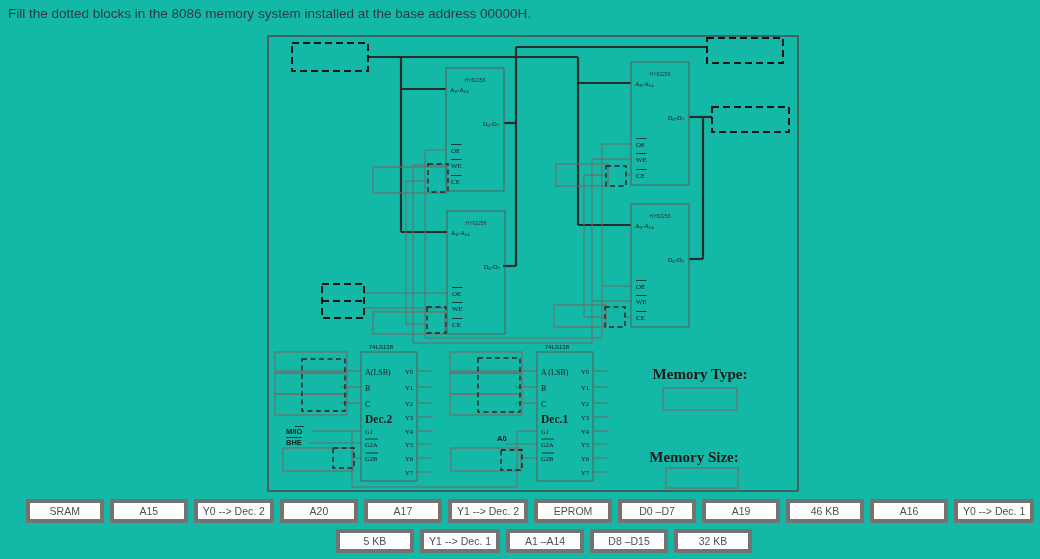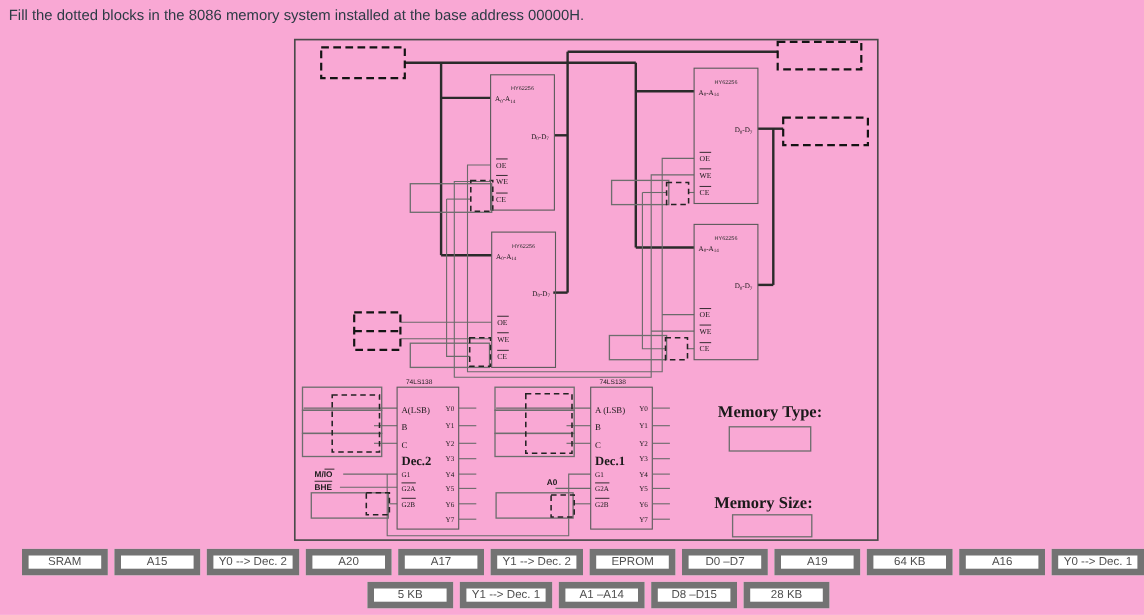--- a/index.html
+++ b/index.html
@@ -1,16 +1,16 @@
 <!DOCTYPE html>
 <html><head>
 <meta charset="utf-8">
 <style>
   html,body{margin:0;padding:0;background:#fff;}
-  .page{position:relative;width:1040px;height:559px;background:#f9a8d4;overflow:hidden;
+  .page{position:relative;width:1040px;height:559px;background:#14b8a6;overflow:hidden;
         font-family:"Liberation Sans",sans-serif;}
   .qtitle{position:absolute;left:8px;top:6px;font-size:13.5px;color:#2d3b45;}
   svg{position:absolute;left:0;top:0;}
   svg text{font-family:"Liberation Serif",serif;fill:#1a1a1a;}
   .box{fill:none;stroke:#5a5a5a;stroke-width:1;}
   .slot{fill:none;stroke:#6e6e6e;stroke-width:1.2;}
   .dash{fill:none;stroke:#141414;stroke-width:2;stroke-dasharray:7 4;}
   .dashsm{fill:none;stroke:#222;stroke-width:1.4;stroke-dasharray:5 3.5;}
   .bus{fill:none;stroke:#2b2b2b;stroke-width:2.2;}
   .wire{fill:none;stroke:#6a6a6a;stroke-width:1;}
@@ -25,21 +25,21 @@
   .gpin{font-size:6.5px;}
   .ypin{font-size:6.5px;}
   .sig{font-size:7.5px;font-weight:bold;font-family:"Liberation Sans",sans-serif;}
   .mem{font-size:15px;font-weight:bold;}
   .ovl{stroke:#1a1a1a;stroke-width:0.8;}
   .bank{position:absolute;left:0;right:0;display:flex;justify-content:center;gap:6px;}
   .bank.r1{top:499px;}
   .bank.r2{top:529px;transform:translateX(24px);}
   .bank.r1{transform:translateX(10px);}
   .chipbtn{box-sizing:border-box;height:24px;min-width:78px;padding:0 5px;
-     border:6px solid #737373;background:#fff;color:#4f4f4f;font-size:10.5px;
+     border:4px solid #737373;background:#fff;color:#4f4f4f;font-size:10.5px;
      display:flex;align-items:center;justify-content:center;white-space:nowrap;}
 </style>
 </head>
 <body>
 
 <div class="page">
   <div class="qtitle">Fill the dotted blocks in the 8086 memory system installed at the base address 00000H.</div>
 
   <svg id="schematic" width="1040" height="559" viewBox="0 0 1040 559">
 
@@ -238,24 +238,24 @@
   <div class="bank r1" id="bank-row1">
       <div class="chipbtn">SRAM</div>
       <div class="chipbtn">A15</div>
       <div class="chipbtn">Y0 --&gt; Dec. 2</div>
       <div class="chipbtn">A20</div>
       <div class="chipbtn">A17</div>
       <div class="chipbtn">Y1 --&gt; Dec. 2</div>
       <div class="chipbtn">EPROM</div>
       <div class="chipbtn">D0 –D7</div>
       <div class="chipbtn">A19</div>
-      <div class="chipbtn">64 KB</div>
+      <div class="chipbtn">46 KB</div>
       <div class="chipbtn">A16</div>
       <div class="chipbtn">Y0 --&gt; Dec. 1</div>
     </div>
   <div class="bank r2" id="bank-row2">
       <div class="chipbtn">5 KB</div>
       <div class="chipbtn">Y1 --&gt; Dec. 1</div>
       <div class="chipbtn">A1 –A14</div>
       <div class="chipbtn">D8 –D15</div>
-      <div class="chipbtn">28 KB</div>
+      <div class="chipbtn">32 KB</div>
     </div>
 </div>
 
 </body></html>

